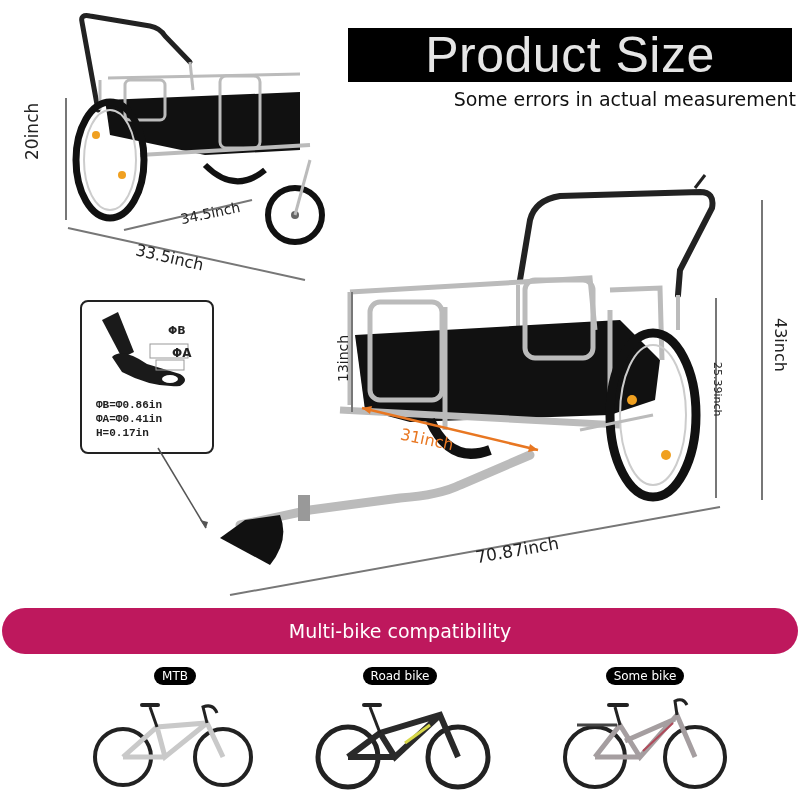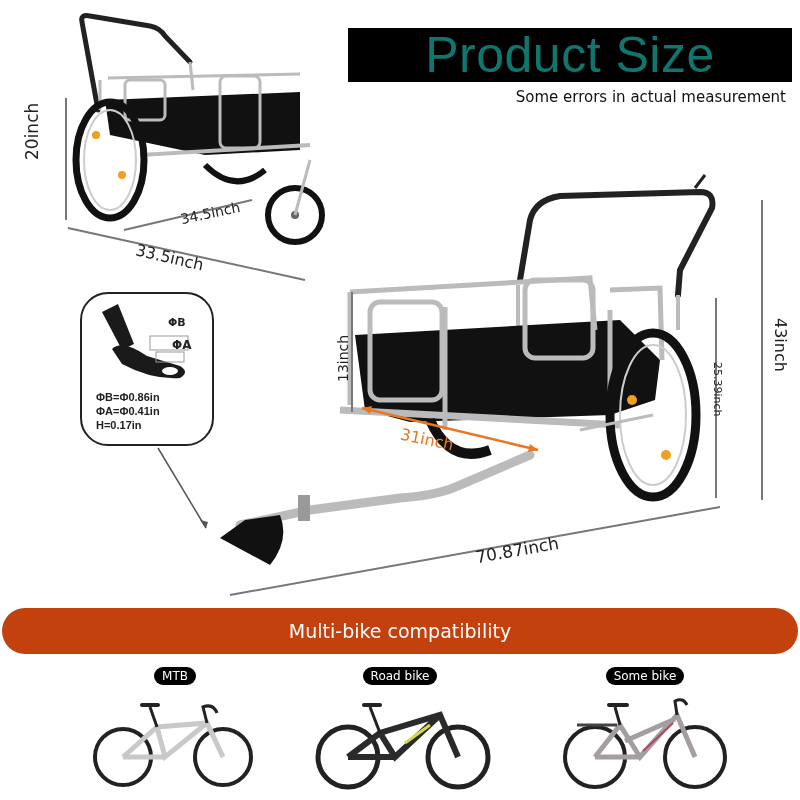--- a/index.html
+++ b/index.html
@@ -1,23 +1,23 @@
 <!DOCTYPE html>
 <html><head>
 <meta charset="utf-8">
 <style>
   html, body { margin:0; padding:0; background:#ffffff; }
   body { width:800px; height:800px; position:relative; overflow:hidden; font-family:"DejaVu Sans", sans-serif; }
   .abs { position:absolute; }
-  .title-bar { left:348px; top:28px; width:444px; height:54px; background:#000; color:#0f766e; display:flex; align-items:center; justify-content:center; font-family:"Liberation Sans", sans-serif; font-size:50px; letter-spacing:0.5px; }
-  .subtitle { right:14px; top:88px; font-size:15px; color:#111; font-family:"DejaVu Sans", sans-serif; }
+  .title-bar { left:348px; top:28px; width:444px; height:54px; background:#000; color:#e5e5e5; display:flex; align-items:center; justify-content:center; font-family:"Liberation Sans", sans-serif; font-size:50px; letter-spacing:0.5px; }
+  .subtitle { right:4px; top:88px; font-size:19px; color:#111; font-family:"DejaVu Sans", sans-serif; }
   .dim { color:#222; font-family:"DejaVu Sans", sans-serif; white-space:nowrap; }
-  .hitch-card { left:80px; top:292px; width:130px; height:150px; border:2px solid #222; border-radius:28px; background:#fff; }
-  .hitch-specs { position:absolute; left:14px; bottom:12px; font-size:11px; font-weight:bold; color:#222; line-height:14px; font-family:Liberation Sans, sans-serif; }
-  .banner { left:2px; top:608px; width:796px; height:46px; background:#c2410c; border-radius:23px; color:#fff; display:flex; align-items:center; justify-content:center; font-size:19px; font-family:"DejaVu Sans", sans-serif; }
+  .hitch-card { left:80px; top:300px; width:130px; height:150px; border:2px solid #222; border-radius:8px; background:#fff; }
+  .hitch-specs { position:absolute; left:14px; bottom:12px; font-size:11px; font-weight:bold; color:#222; line-height:14px; font-family:Liberation Mono, monospace; }
+  .banner { left:2px; top:608px; width:796px; height:46px; background:#be185d; border-radius:23px; color:#fff; display:flex; align-items:center; justify-content:center; font-size:19px; font-family:"DejaVu Sans", sans-serif; }
   .bike-label { background:#000; color:#fff; border-radius:11px; padding:2px 8px; font-size:12px; font-family:"DejaVu Sans", sans-serif; display:inline-block; }
   .bike-block { position:absolute; top:665px; width:180px; height:130px; text-align:center; }
   svg { overflow:visible; }
 </style>
 </head>
 <body>
 
 <div class="abs title-bar">Product Size</div>
 <div class="abs subtitle">Some errors in actual measurement</div>
 

